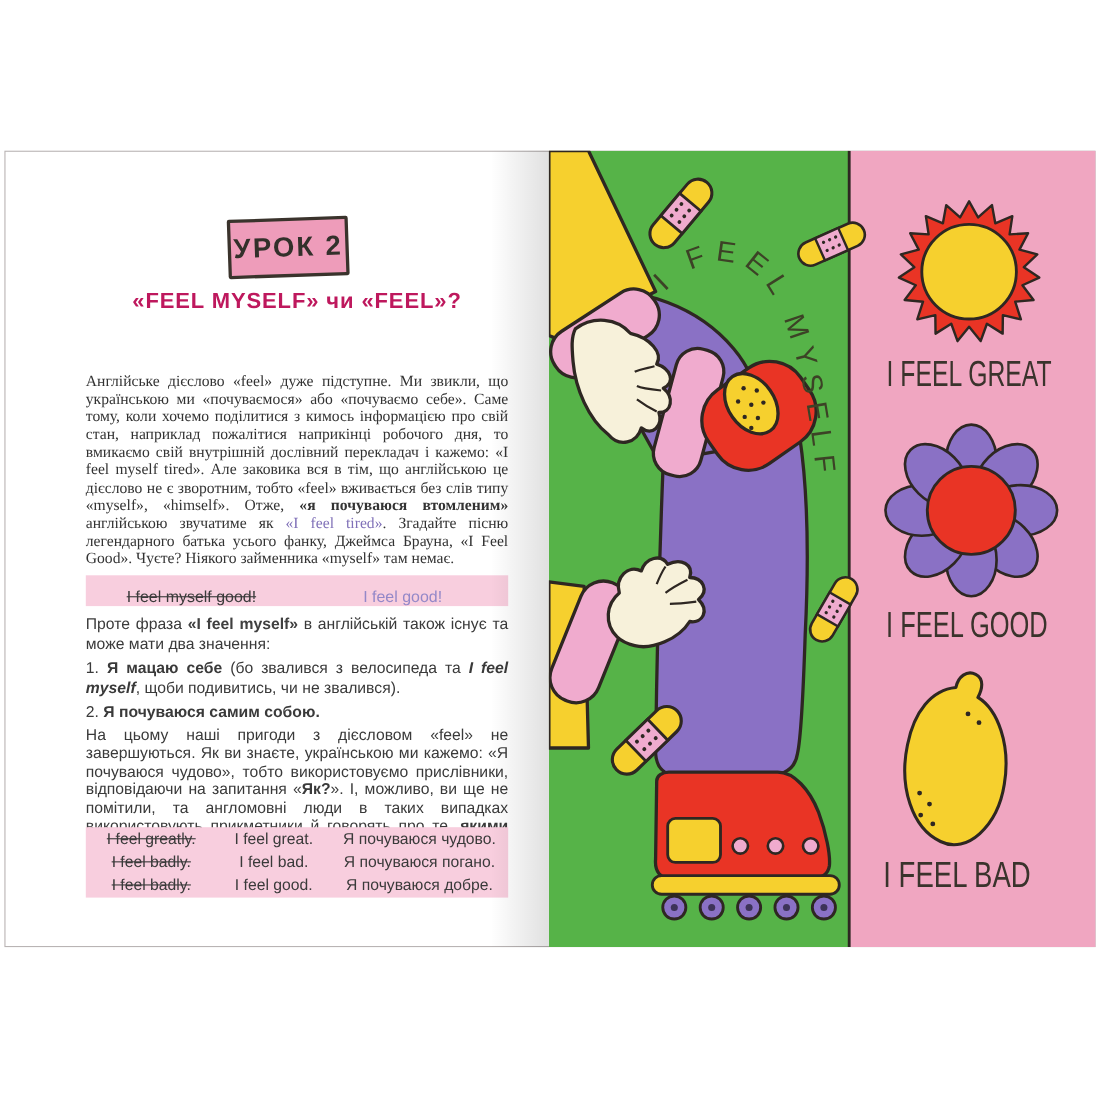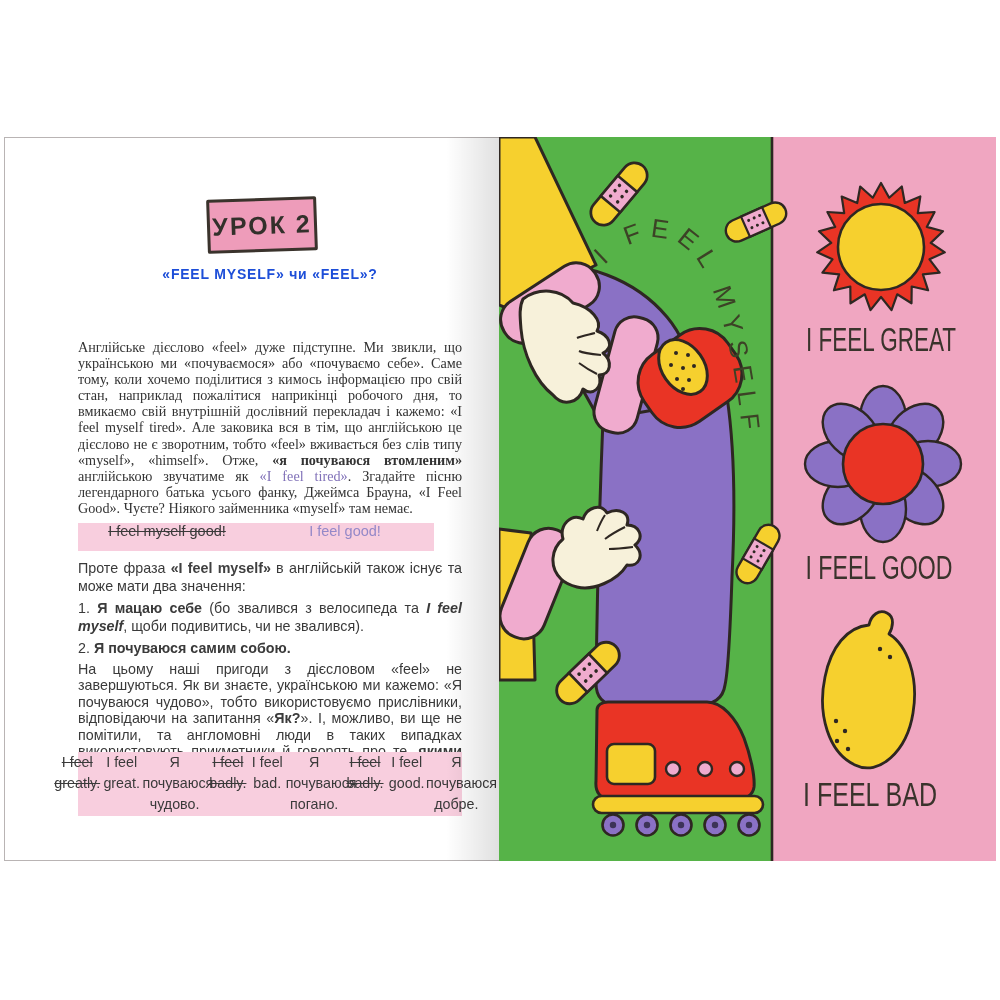--- a/index.html
+++ b/index.html
@@ -21,50 +21,50 @@
   .abs { position:absolute; }
   #lesson-badge {
     left:207px; top:198px; width:104px; height:48px;
     background:#ee9cba; border:3px solid #3a332c; border-radius:2px;
     transform:rotate(-2deg);
     display:flex; align-items:center; justify-content:center;
     font-size:25px; font-weight:bold; letter-spacing:2px; color:#33302b;
   }
   #lesson-heading {
     left:78px; top:262px; width:384px; text-align:center;
-    color:#1d4ed8; font-weight:bold; font-size:14px; line-height:24px;
+    color:#be185d; font-weight:bold; font-size:20px; line-height:24px;
     letter-spacing:0.8px;
   }
   .para { left:78px; width:384px; text-align:justify; color:#333333; }
   #paragraph1 {
     top:339px; font-family:"Liberation Serif", serif;
     font-size:14.2px; line-height:16.1px;
   }
   .sans-para { font-size:14.3px; line-height:17.6px; color:#3a3a3a; }
   #paragraph2 { top:560px; }
   #list-item1 { top:600px; }
   #list-item2 { top:640px; }
   #paragraph3 { top:661px; line-height:16.4px; }
   .rt-b  { font-weight:bold; }
   .rt-i  { }
   .rt-bi { font-weight:bold; font-style:italic; }
   .rt-purple { color:#8071b8; }
   .rt-green  { color:#404040; font-weight:bold; }
 
   #example-box {
-    left:78px; top:523px; width:356px; height:28px;
-    background:#f8cede; display:flex; align-items:flex-start;
+    left:78px; top:523px; width:384px; height:28px;
+    background:#f8cede; display:flex; align-items:flex-end;
   }
   #example-box .cell { flex:1; text-align:center; font-size:14.5px; }
   .wrong-phrase  { color:#3a3a3a; text-decoration:line-through; }
   .correct-phrase{ color:#9488c8; }
 
   #comparison-table {
     left:78px; top:752px; width:384px; height:64px;
-    background:#f8cede; display:flex; flex-direction:row; justify-content:center;
+    background:#f8cede; display:flex; flex-direction:column; justify-content:center;
   }
   .t-row { display:flex; line-height:21px; font-size:14.3px; color:#3a3a3a; }
   .t-row .c1 { width:31%; text-align:center; text-decoration:line-through; }
   .t-row .c2 { width:27%; text-align:center; }
   .t-row .c3 { width:42%; text-align:center; }
 
   
   #illustration { position:absolute; left:499px; top:137px; width:497px; height:724px; }
   svg text { font-family:"Liberation Sans", sans-serif; }
 </style>

